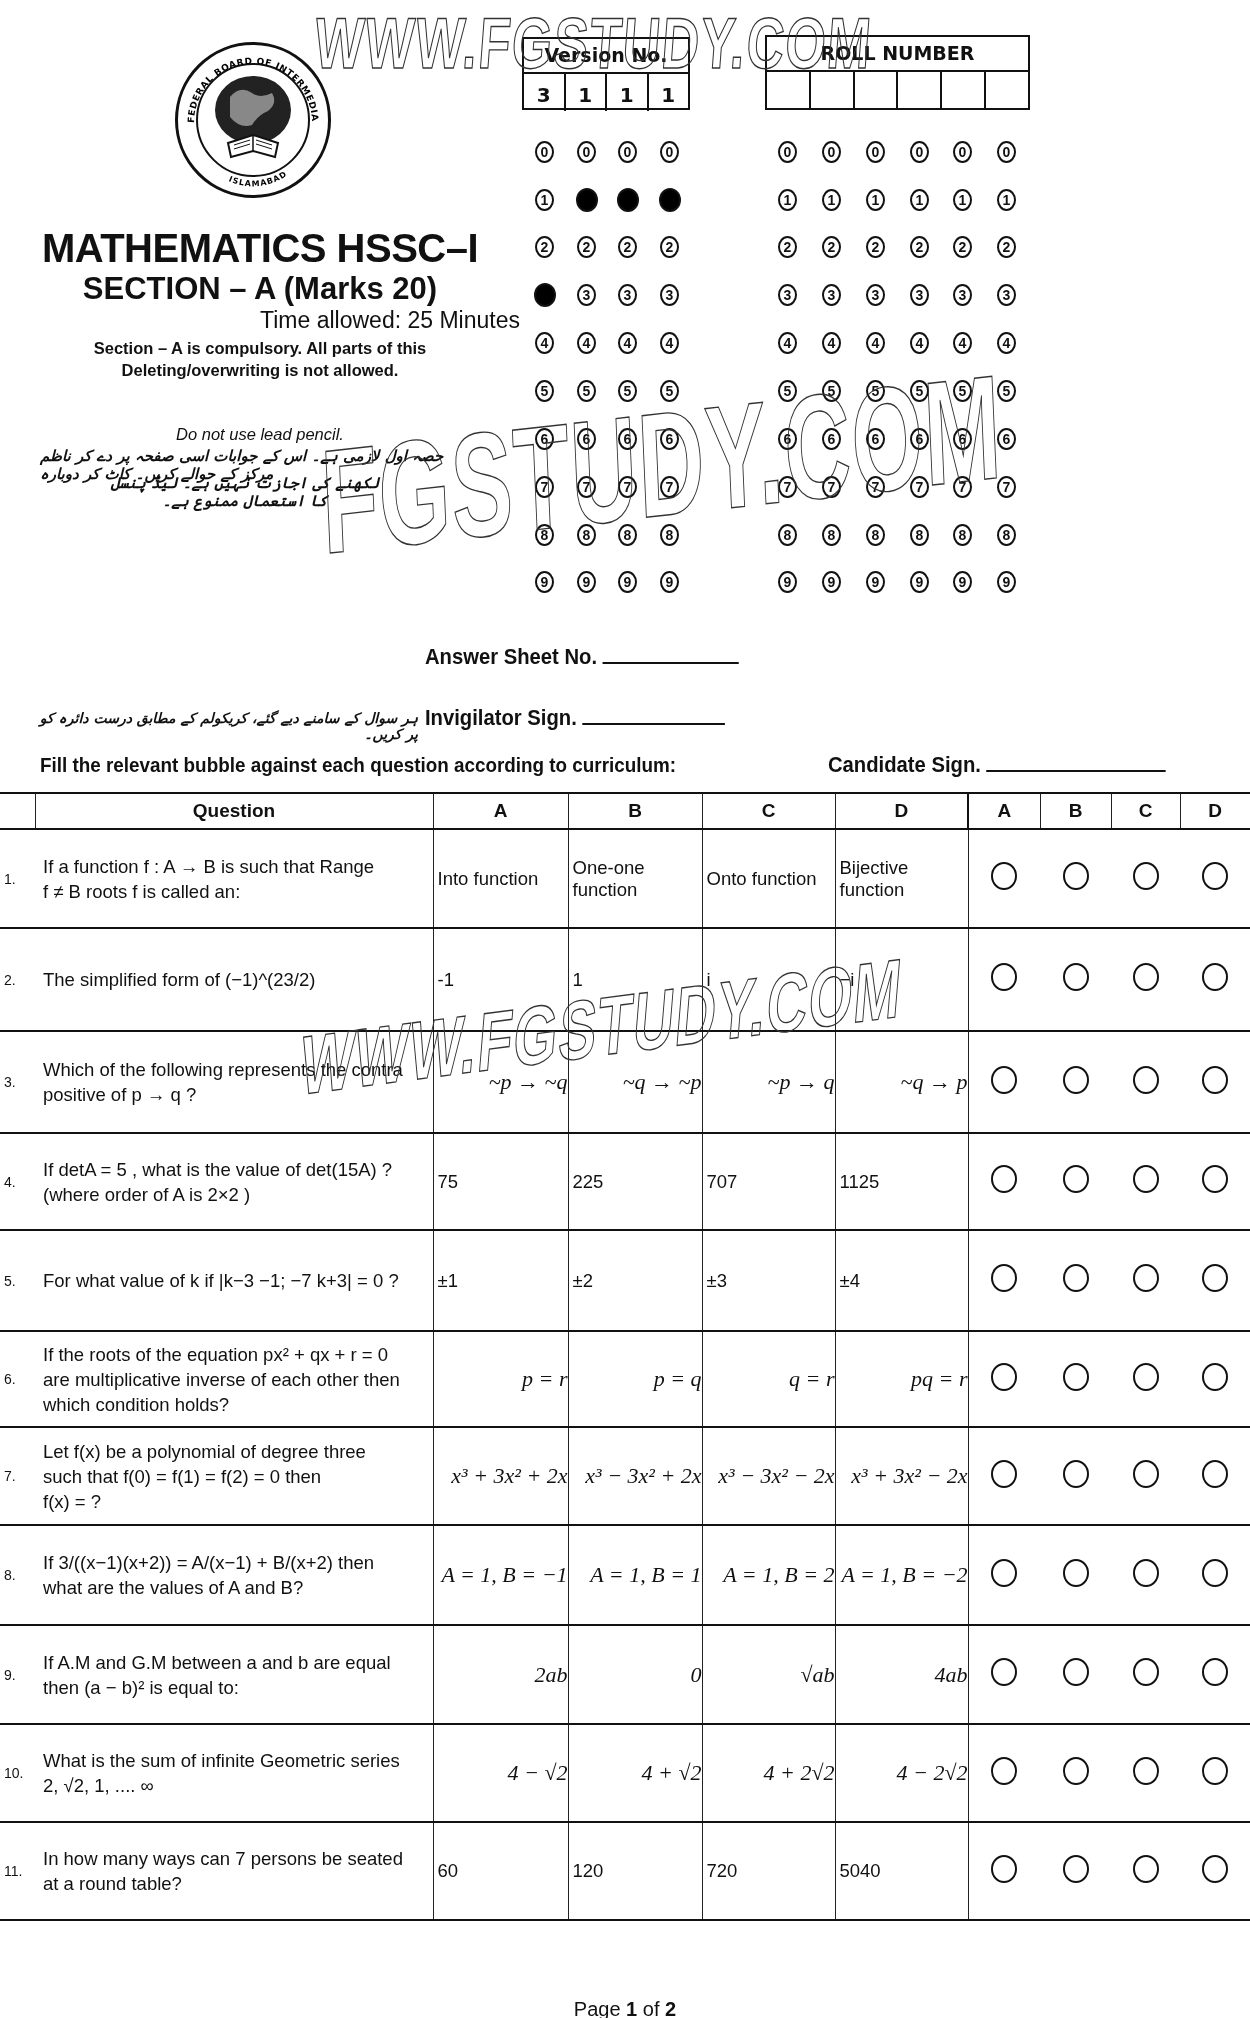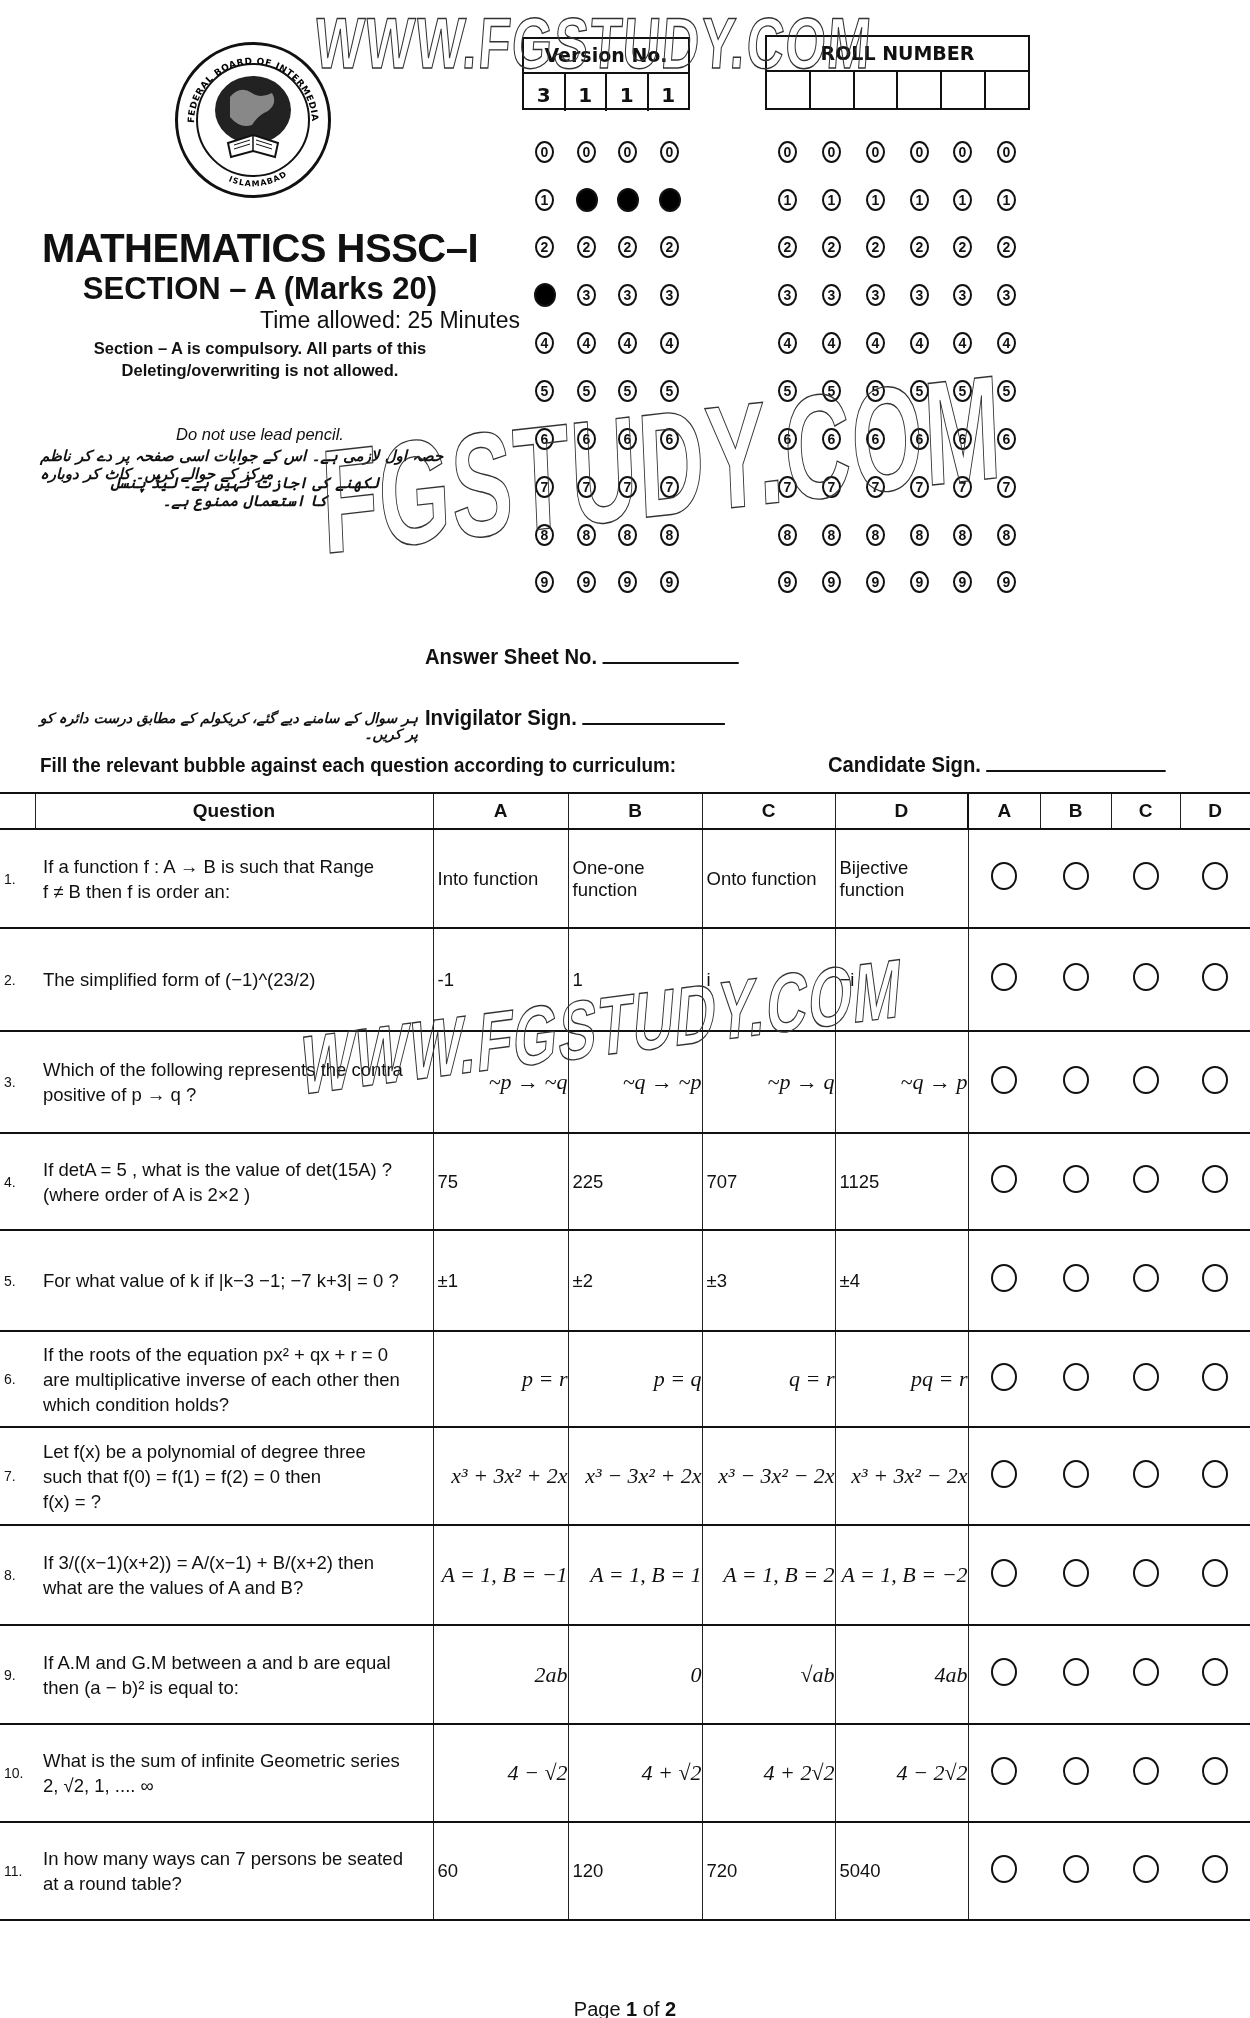--- a/index.html
+++ b/index.html
@@ -242,21 +242,21 @@
       <th>B</th>
       <th>C</th>
       <th>D</th>
     </tr>
   </thead>
   <tbody id="qbody">
       <tr class="row" style="height: 99px;">
         <td class="qn">1.</td>
         <td class="qt">
           <div>If a function f : A → B is such that Range</div>
-          <div>f ≠ B then f is order an:</div>
+          <div>f ≠ B roots f is called an:</div>
         </td>
         <td class="opt">Into function</td>
         <td class="opt">One-one function</td>
         <td class="opt">Onto function</td>
         <td class="opt">Bijective function</td>
         <td class="bubc first"><span class="obub"></span></td>
         <td class="bubc"><span class="obub"></span></td>
         <td class="bubc"><span class="obub"></span></td>
         <td class="bubc"><span class="obub"></span></td>
       </tr>

